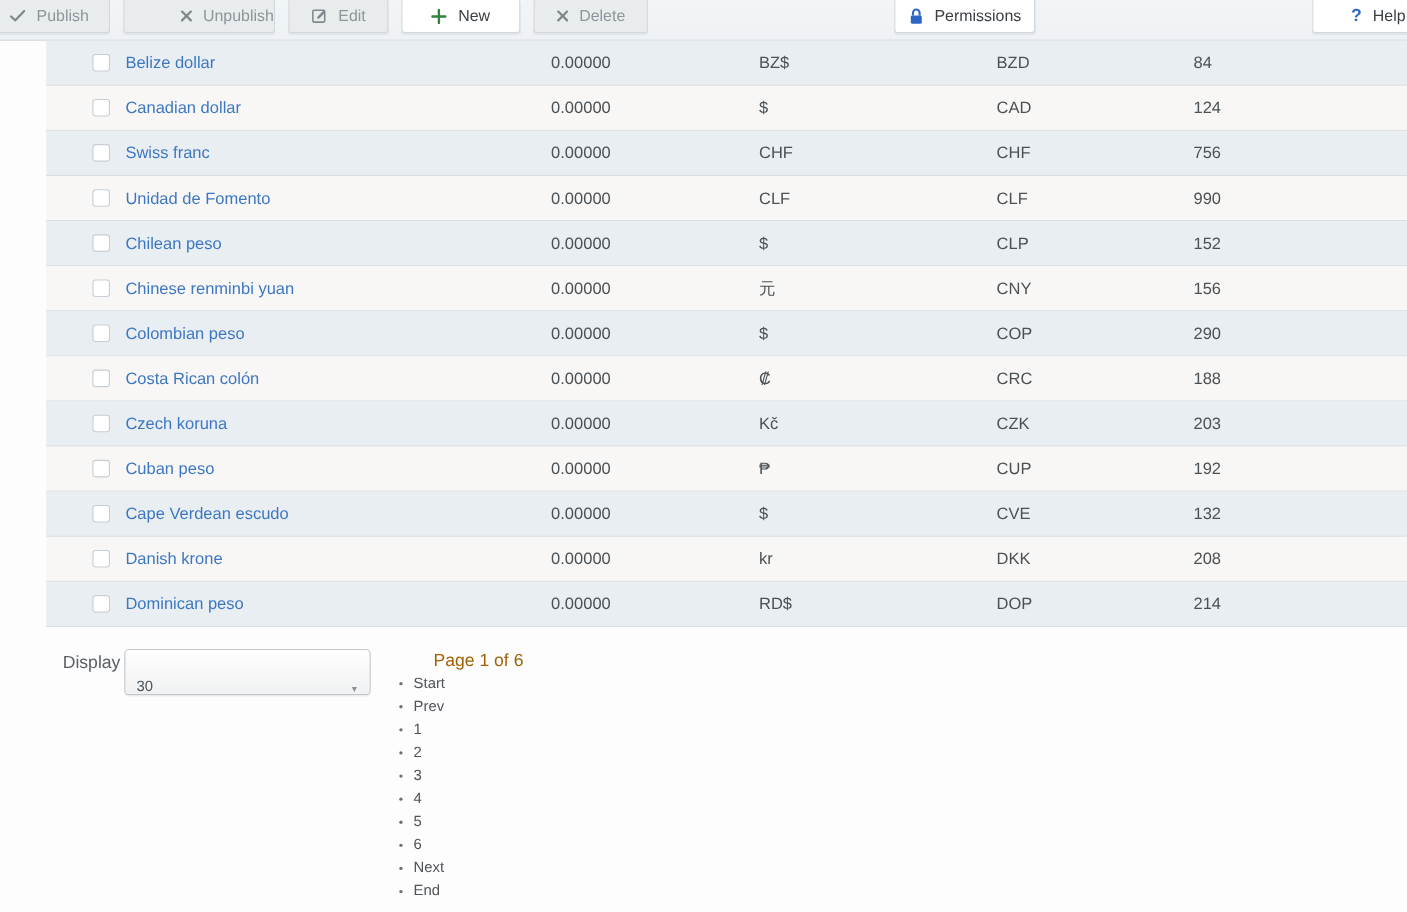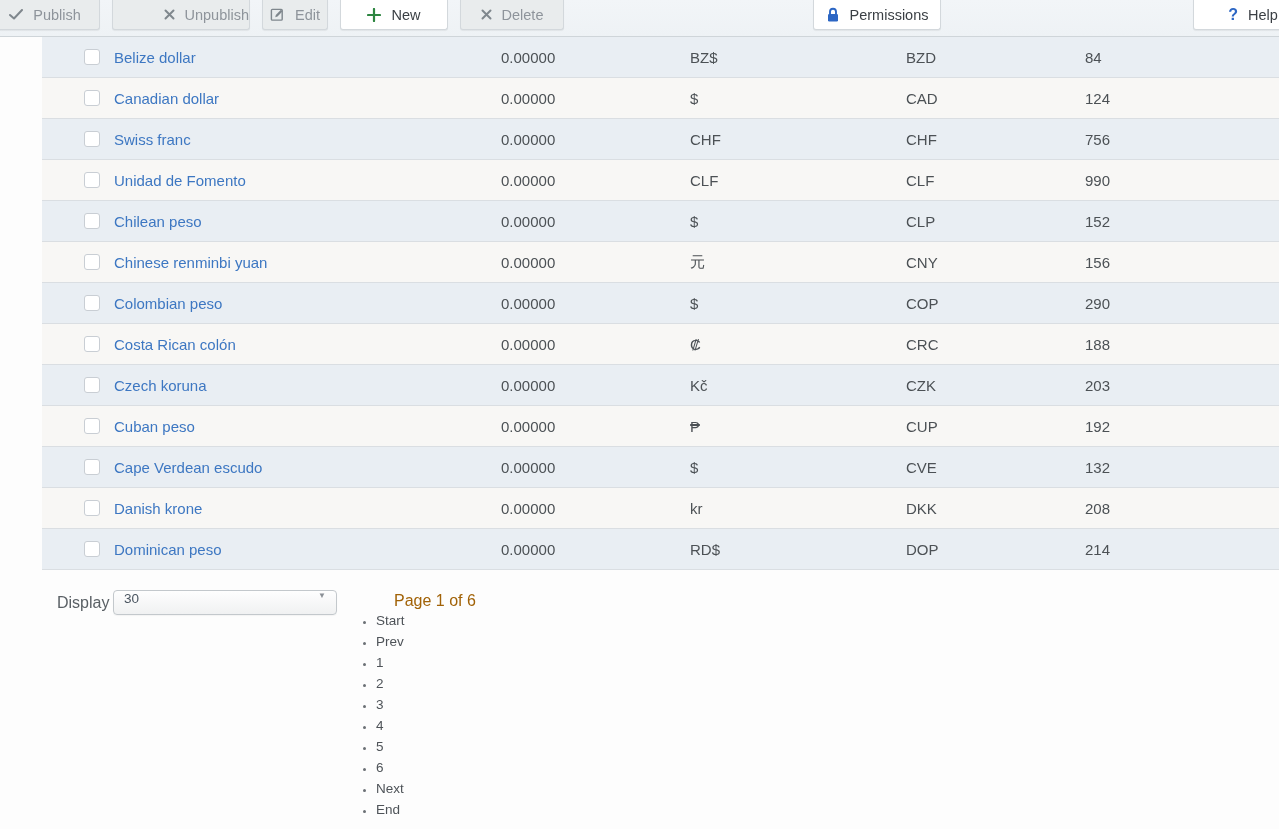--- a/index.html
+++ b/index.html
@@ -10,21 +10,21 @@
   .toolbar{position:absolute;top:0;left:0;width:1279px;height:36px;
     background:linear-gradient(#f2f5f8,#eef2f5);}
   .toolbar-left{position:absolute;top:0;left:-10px;display:flex;gap:12px;}
   .tb{display:inline-flex;align-items:center;justify-content:center;gap:10px;
     height:30px;border:1px solid #d3d8dc;border-top:none;border-radius:0 0 3px 3px;
     background:#e9eced;color:#8e949b;font-size:14.5px;font-family:inherit;
     box-shadow:0 1px 1px rgba(0,0,0,0.06);padding:0;cursor:pointer;}
   .tb.white{background:#ffffff;color:#3a3f44;}
   .w-publish{width:110px;}
   .w-unpublish{width:138px;justify-content:flex-end;}
-  .w-edit{width:66px;}
+  .w-edit{width:91px;}
   .w-new{width:108px;}
   .w-delete{width:104px;}
   .tb-perms{position:absolute;top:0;left:813px;width:128px;}
   .tb-help{position:absolute;top:0;left:1193px;width:120px;}
   .tb .ic{display:inline-flex;align-items:center;}
   .qmark{color:#2c66c4;font-weight:bold;font-size:16px;line-height:1;}
 
   
   .table{position:absolute;top:36px;left:0;width:1279px;border-top:1px solid #cfd5d9;}
   .row{height:41px;box-sizing:border-box;display:flex;align-items:center;
@@ -36,23 +36,23 @@
     border:1px solid #c9ced4;border-radius:3px;background:#fff;cursor:pointer;}
   .c-name{flex:0 0 387px;color:#3d77c2;text-decoration:none;cursor:pointer;}
   .c-value{flex:0 0 189px;}
   .c-symbol{flex:0 0 216px;}
   .c-code{flex:0 0 179px;}
   .c-number{flex:0 0 202px;}
   .c-pub{flex:0 0 30px;display:flex;align-items:center;cursor:pointer;}
 
   
   .disp-label{position:absolute;left:57px;top:594px;font-size:16px;color:#5a6065;}
-  .select{position:absolute;left:113px;top:590px;width:224px;height:25px;box-sizing:border-box;
+  .select{position:absolute;left:113px;top:590px;width:224px;height:42px;box-sizing:border-box;
     border:1px solid #c3c8cc;border-radius:4px;background:linear-gradient(#fefefe,#f0f1f2);
-    display:flex;align-items:flex-start;justify-content:space-between;
+    display:flex;align-items:flex-end;justify-content:space-between;
     padding:0 10px;font-size:13.5px;color:#46507a;cursor:pointer;
     box-shadow:0 1px 1px rgba(0,0,0,0.04);}
   .select .val{color:#4a5560;}
   .select .arrow{font-size:8px;color:#8b9096;}
   .page-info{position:absolute;left:394px;top:592px;font-size:16px;color:#a16207;}
   .pages{position:absolute;left:360px;top:610px;margin:0;padding-left:16px;
     list-style:disc;list-style-position:outside;}
   .pages li{font-size:13.5px;line-height:21px;color:#4e5358;cursor:pointer;}
   .pages li::marker{color:#6b7075;font-size:11px;}
 </style>

